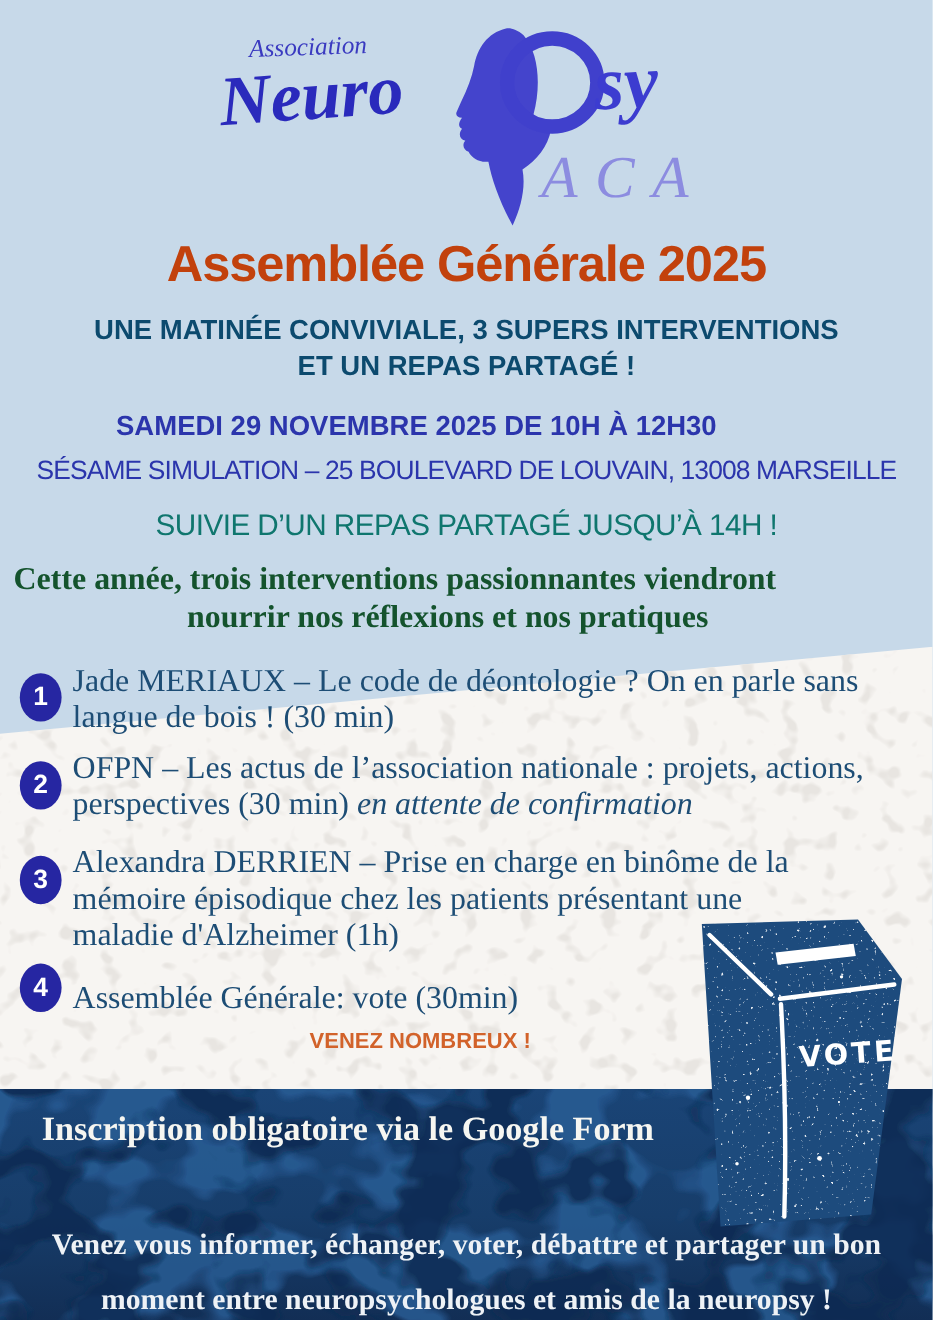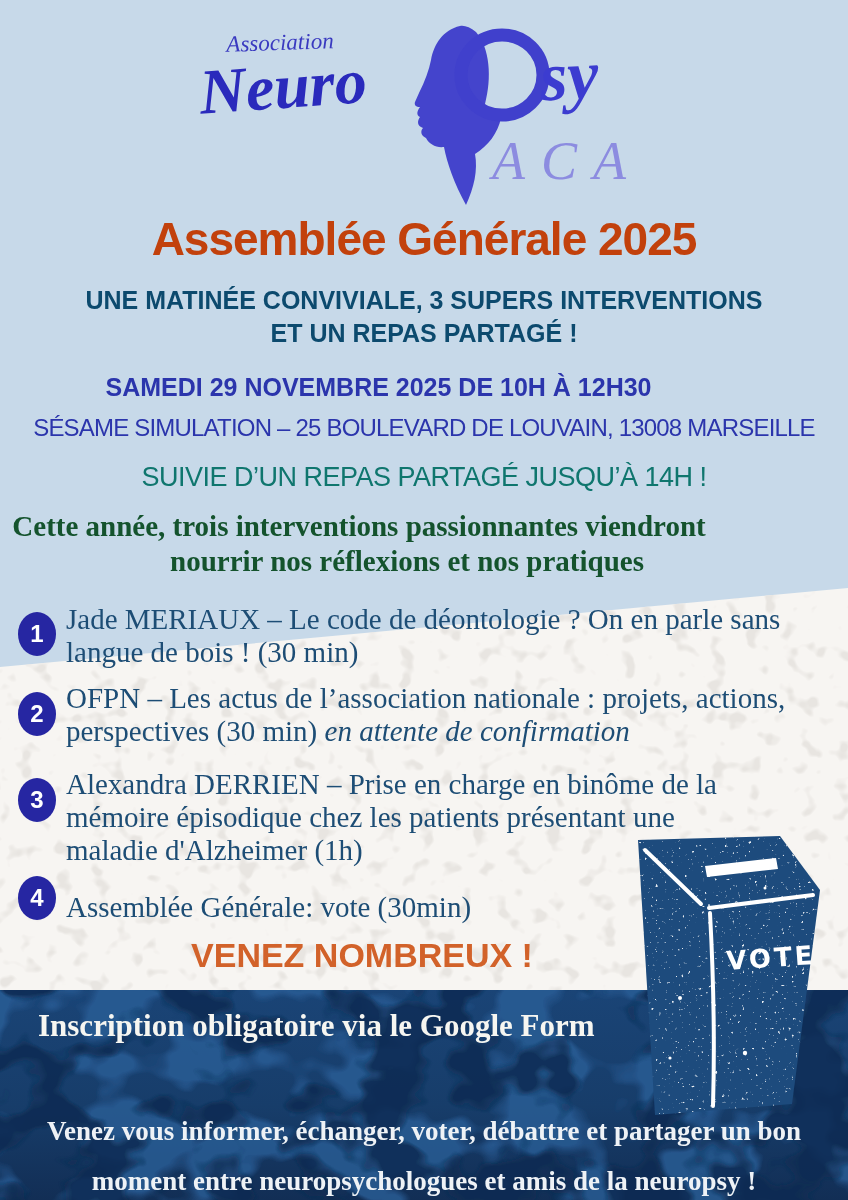--- a/index.html
+++ b/index.html
@@ -77,21 +77,21 @@
     font-family:"Liberation Serif",serif;font-size:29px;line-height:33px;
     color:#1d4d75;
   }
   .agenda-text em{font-style:italic;}
   .b1{left:18px;top:612px;} .t1{top:603px;}
   .b2{left:18px;top:692px;} .t2{top:682px;}
   .b3{left:18px;top:778px;} .t3{top:768px;width:704px;}
   .b4{left:18px;top:876px;} .t4{top:871px;margin-top:20px;}
   .venez{
     position:absolute;left:0;top:936px;width:724px;text-align:center;
-    font-size:34px;font-weight:bold;color:#d2622a;
+    font-size:20px;font-weight:bold;color:#d2622a;padding-left:20px;
   }
   
   .inscription{
     position:absolute;left:38px;top:1008px;
     font-family:"Liberation Serif",serif;font-weight:bold;
     font-size:31px;color:#f6f6f1;
   }
   .footer-line{
     position:absolute;width:848px;text-align:center;
     font-family:"Liberation Serif",serif;font-weight:bold;

